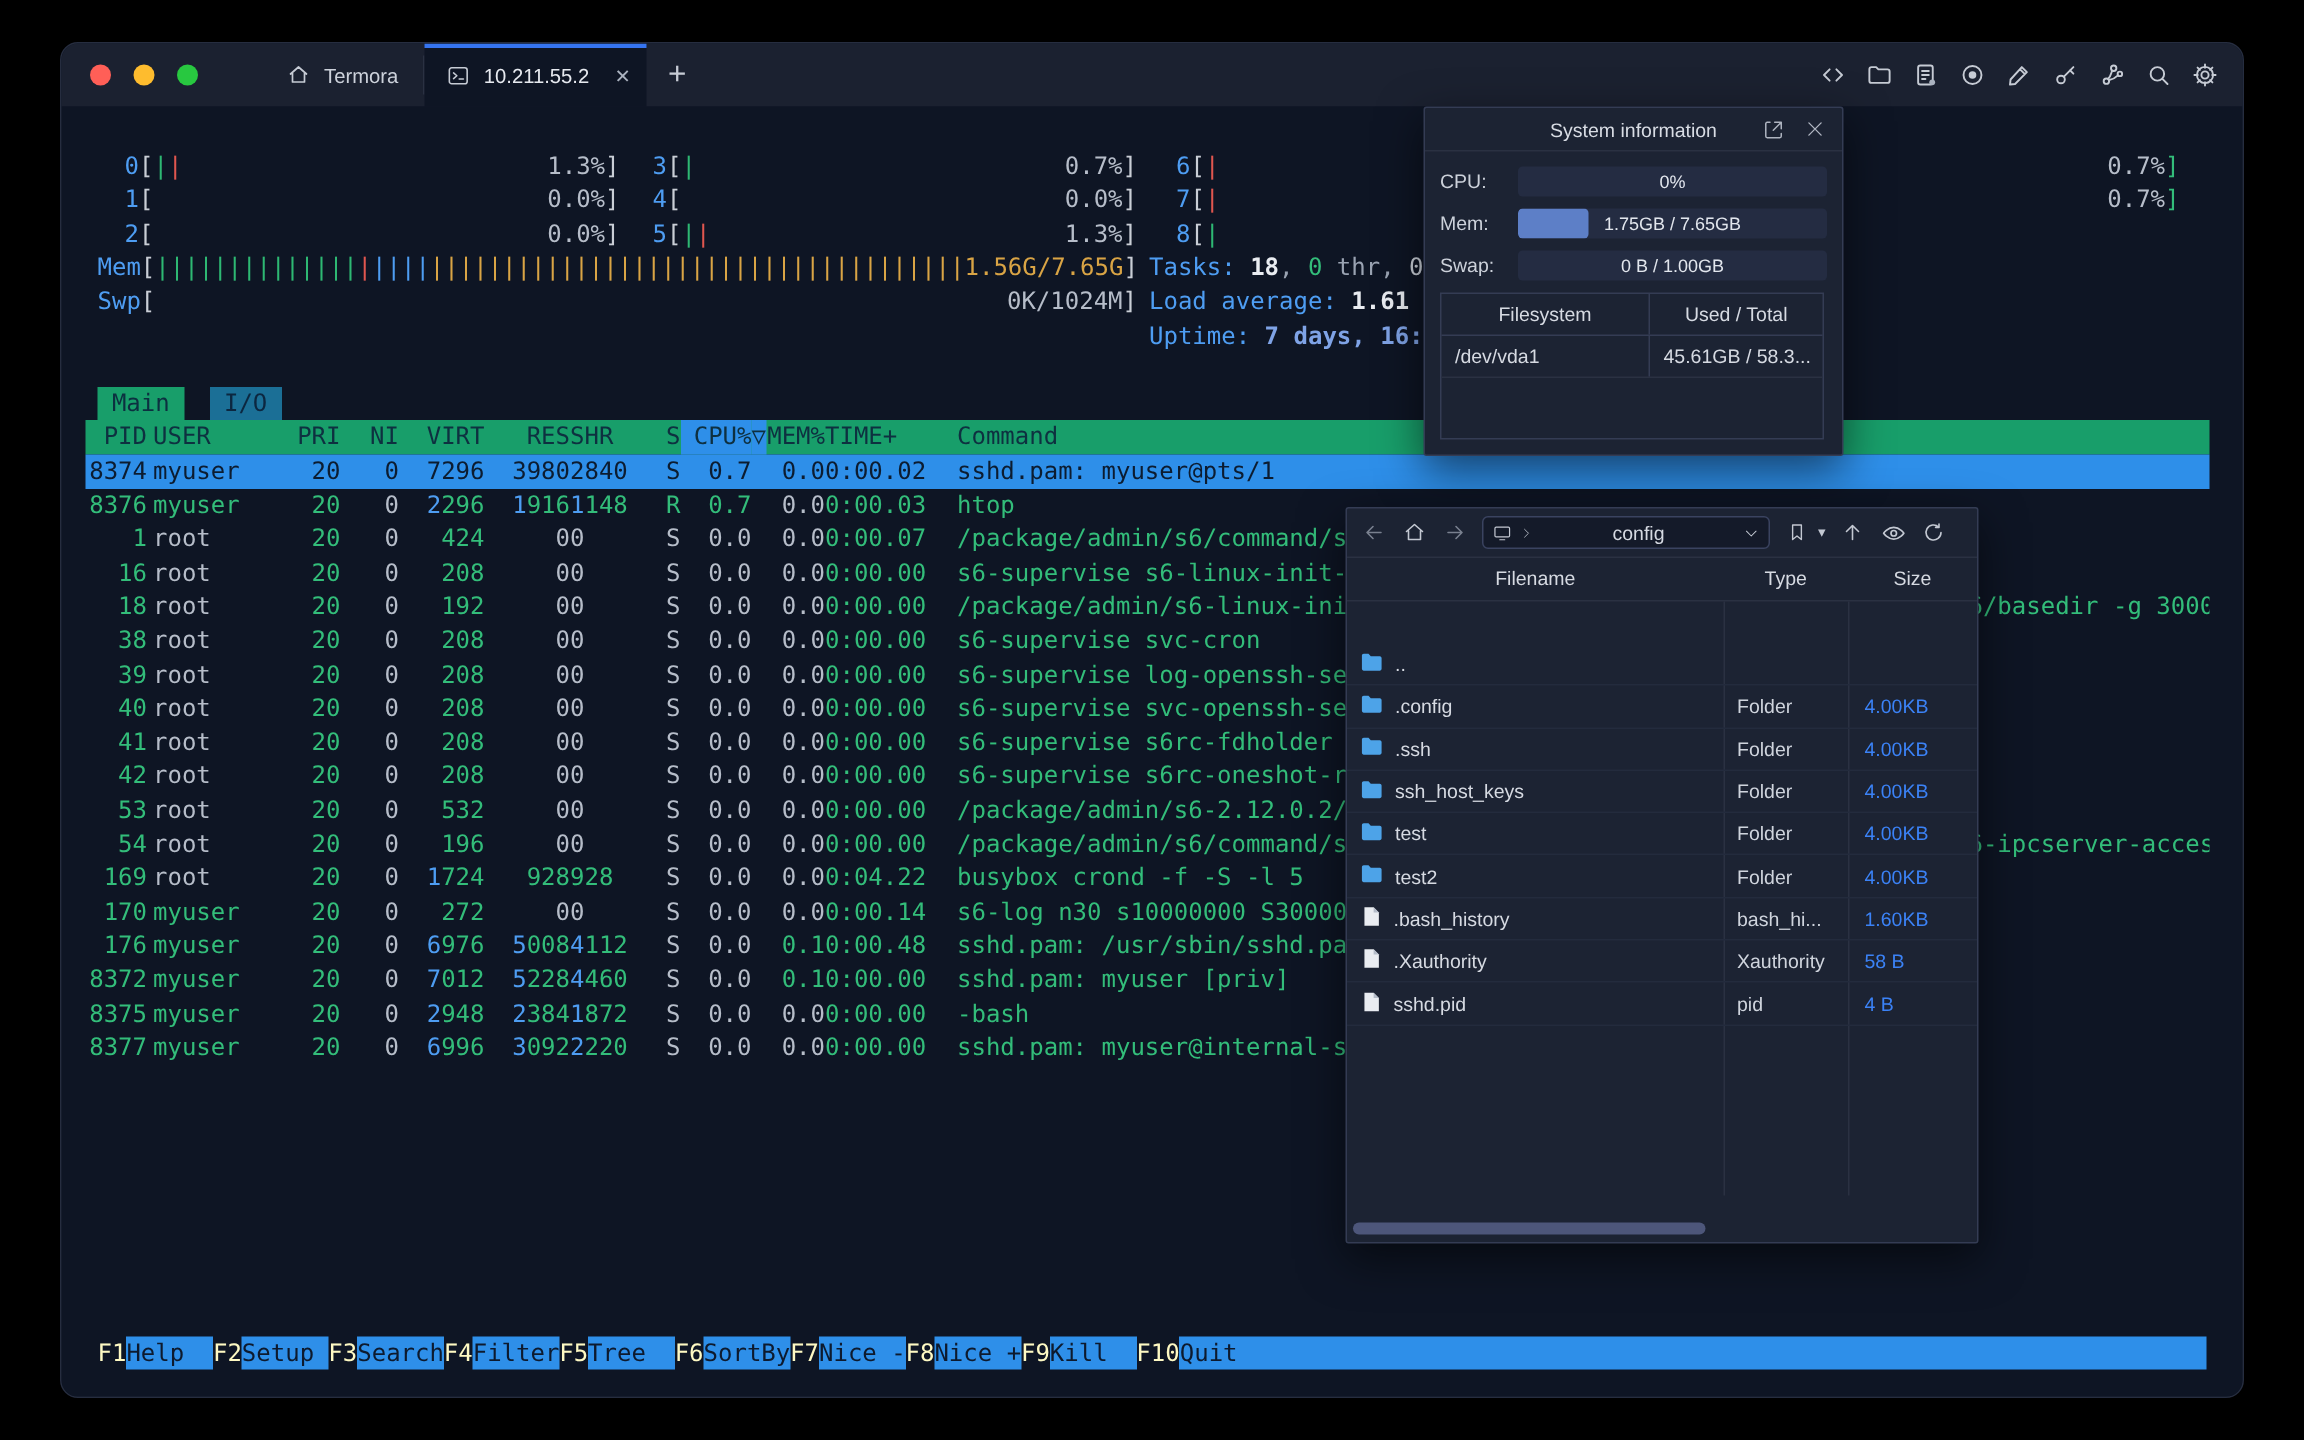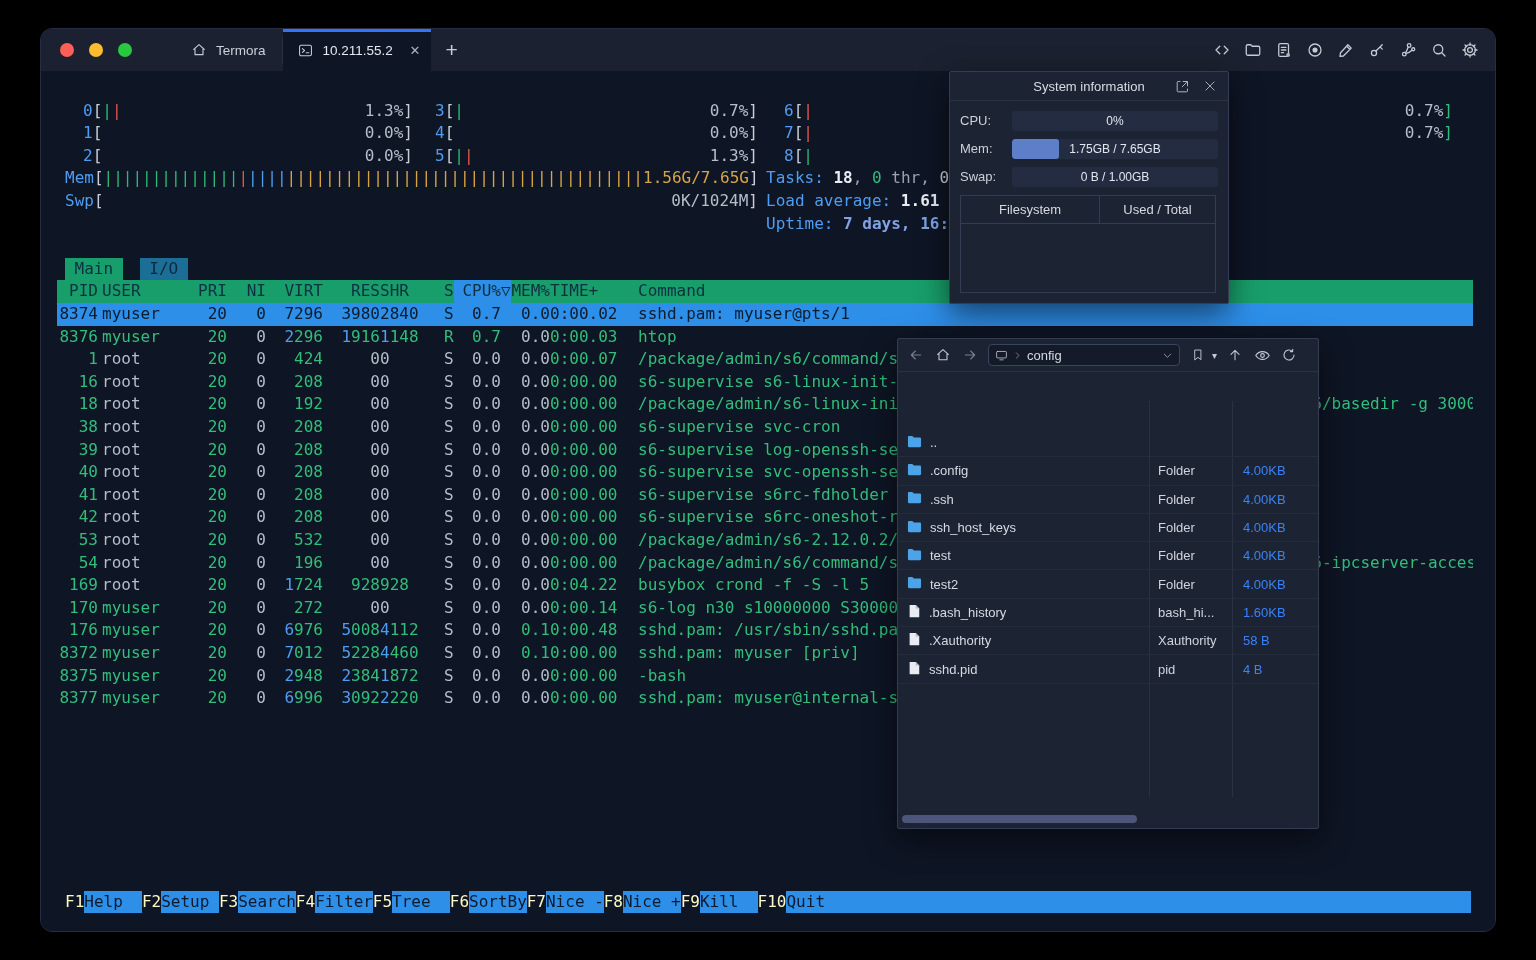--- a/index.html
+++ b/index.html
@@ -97,21 +97,21 @@
   .fsr .fsc1{padding-left:9px;text-align:left;}
   .fsr .fsc2{padding-left:9px;text-align:left;}
   
   .sftp-toolbar{height:32px;display:flex;align-items:center;gap:9px;padding:0 9px;border-bottom:1px solid #2a3142;}
   .nav-ic{width:18px;height:18px;display:flex;align-items:center;justify-content:center;color:#8a92a3;font-size:15px;}
   .nav-ic svg{stroke:#c3c8d2;fill:none;stroke-width:1.6;stroke-linecap:round;stroke-linejoin:round;}
   .nav-dim svg{stroke:#79808f;}
   .pathbox{flex:0 0 192px;height:22px;background:#141a29;border:1px solid #3a4360;border-radius:4px;
            display:flex;align-items:center;gap:5px;padding:0 6px;box-sizing:border-box;}
   .pathbox svg{stroke:#c3c8d2;fill:none;stroke-width:1.5;stroke-linecap:round;stroke-linejoin:round;}
-  .path-text{color:#d6dae2;font-size:13px;flex:1;}
+  .path-text{color:#d6dae2;font-size:13px;flex:1;margin-left:48px;}
   .bm-caret{color:#c3c8d2;font-size:10px;margin-left:-4px;}
   .sftp-head{display:flex;height:28px;line-height:28px;border-bottom:1px solid #2a3142;color:#d6dae2;}
   .shc{text-align:center;}
   .shc-name{width:251px;}
   .shc-type{width:83px;}
   .shc-size{flex:1;}
   .sftp-rows{position:absolute;left:0;right:0;top:90px;bottom:18px;overflow:hidden;}
   .frow{display:flex;height:27.3px;align-items:center;border-bottom:1px solid #232b3d;}
   .fname{width:251px;display:flex;align-items:center;gap:8px;padding-left:9px;box-sizing:border-box;color:#d6dae2;}
   .ftype{width:83px;padding-left:9px;box-sizing:border-box;color:#cfd4dd;}
@@ -419,20 +419,24 @@
               <div class="sibar">
                 <span class="sitext">0 B / 1.00GB</span>
               </div>
             </div>
           </div>
         <div class="fstable">
           <div class="fsh">
             <div class="fsc1">Filesystem</div>
             <div class="fsc2">Used / Total</div>
           </div>
+          <div class="fsr">
+            <div class="fsc1">/dev/vda1</div>
+            <div class="fsc2">45.61GB / 58.3...</div>
+          </div>
         </div>
       </div>
     </div>
 
     <div class="panel" style="left:856px;top:309px;width:422px;height:491px;z-index:6;">
 
       <div class="sftp-toolbar">
         <span class="nav-ic nav-dim">
           <svg width="16" height="16" viewBox="0 0 24 24">
               <path d="M19 12H5m6-6-6 6 6 6"></path>
@@ -478,20 +482,25 @@
               <circle cx="12" cy="12" r="2.6"></circle>
             </svg>
           </span>
         <span class="nav-ic">
           <svg width="16" height="16" viewBox="0 0 24 24">
               <path d="M19.5 12a7.5 7.5 0 1 1-2.2-5.3M17.5 3.5v3.4h-3.4"></path>
             </svg>
           </span>
       </div>
 
+      <div class="sftp-head">
+        <div class="shc shc-name">Filename</div>
+        <div class="shc shc-type">Type</div>
+        <div class="shc shc-size">Size</div>
+      </div>
 
       <div class="vline" style="left:251px;"></div>
       <div class="vline" style="left:334px;"></div>
 
       <div id="sftp-rows" class="sftp-rows">
           <div class="frow">
             <div class="fname">
               <span><svg viewBox="0 0 16 16" width="15" height="15">
                   <path fill="#4da3e8" d="M1 3.2C1 2.5 1.6 2 2.3 2h3.4l1.6 1.7h6.4c.7 0 1.3.6 1.3 1.3v7.7c0 .7-.6 1.3-1.3 1.3H2.3C1.6 14 1 13.4 1 12.7z"></path>
                 </svg></span>

